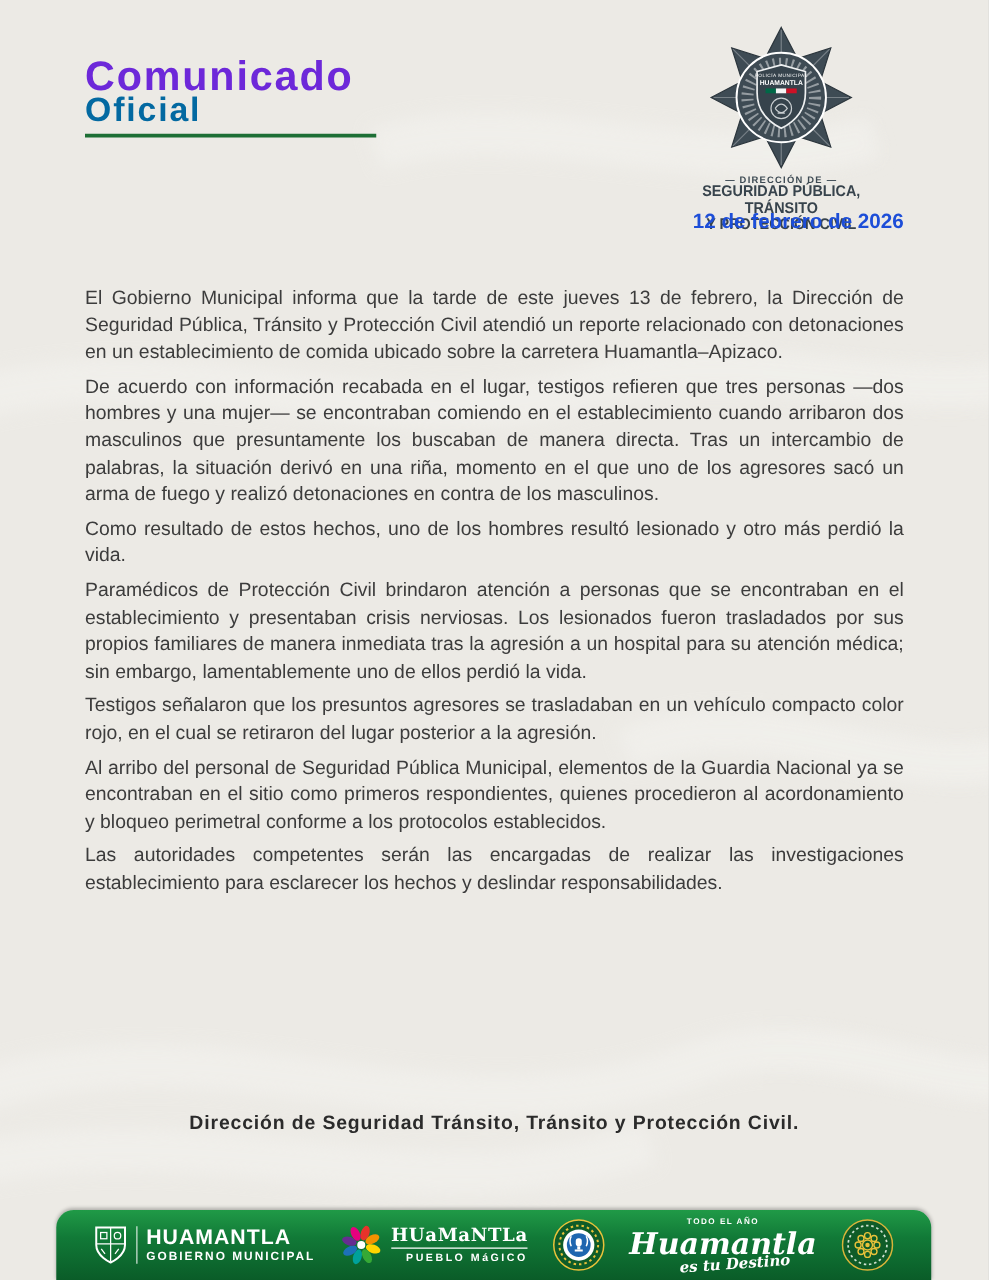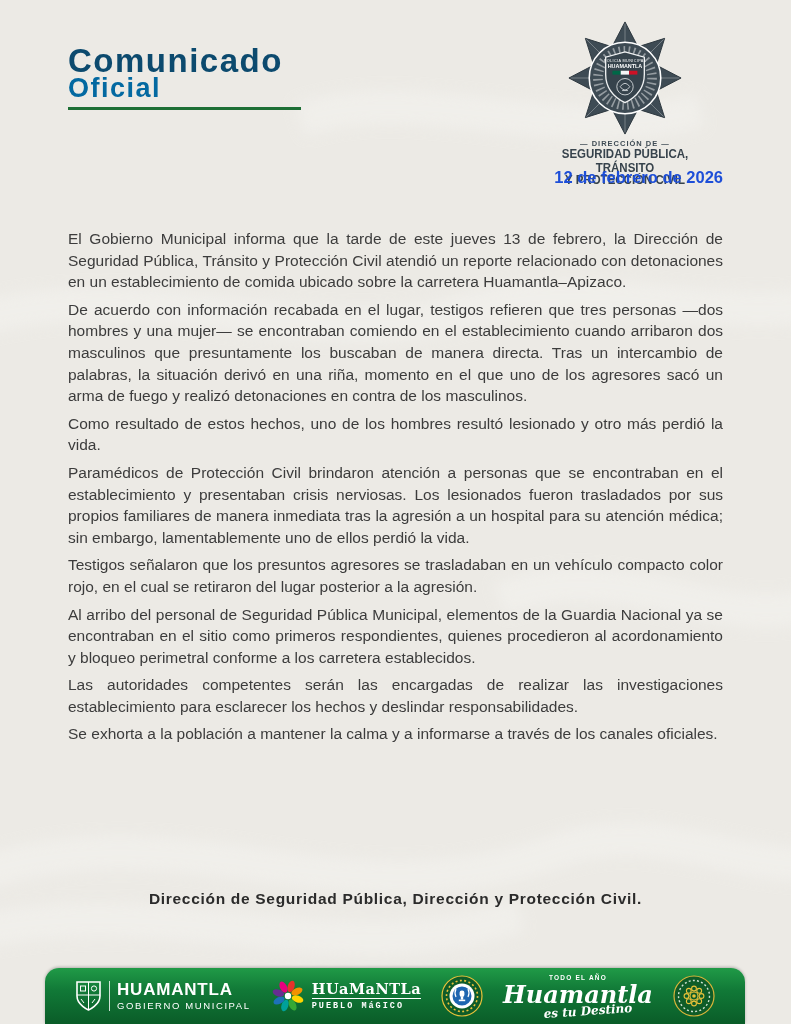--- a/index.html
+++ b/index.html
@@ -6,21 +6,21 @@
   html,body { background:#d8d7d3; }
   .page {
     position:relative; width:791px; height:1024px; margin:0 auto;
     background:#eceae5; overflow:hidden;
     font-family:"Liberation Sans", sans-serif;
   }
   .watermark { position:absolute; inset:0; pointer-events:none; }
 
   
   .title-block { position:absolute; left:68px; top:44px; width:233px; }
-  .title-l1 { font-size:33px; font-weight:800; color:#0c4a6e; letter-spacing:1.5px; line-height:1.0; }
+  .title-l1 { font-size:33px; font-weight:800; color:#6d28d9; letter-spacing:1.5px; line-height:1.0; }
   .title-l2 { font-size:27px; font-weight:800; color:#0369a1; letter-spacing:1.5px; text-align:left; line-height:1.0; margin-top:-2px; }
   .title-underline { border-top:3px solid #1d6f35; margin-top:5px; }
 
   
   .badge { position:absolute; left:550px; top:20px; width:150px; text-align:center; }
   .badge svg { display:block; margin:0 auto; }
   .badge-cap-small { font-size:7.5px; font-weight:700; color:#3e4b54; letter-spacing:1px; margin-top:3px; }
   .badge-cap-bold  { font-size:11.5px; font-weight:800; color:#37434c; letter-spacing:0px; line-height:1.15;
                      transform:scaleY(1.08); }
 
@@ -39,24 +39,24 @@
   .footer-bar {
     position:absolute; left:45px; top:968px; width:700px; height:56px;
     background:linear-gradient(180deg,#209a47 0%, #117937 40%, #0a5c28 100%);
     border-radius:14px 14px 0 0;
     display:flex; align-items:center; justify-content:space-between;
     padding:0 30px; box-shadow:0 -1px 3px rgba(0,0,0,.25);
   }
   .logo-group { display:flex; align-items:center; gap:7px; color:#fff; }
   .vline { width:1px; height:30px; background:rgba(255,255,255,.8); }
   .gob-l1 { font-size:17px; font-weight:800; letter-spacing:.8px; line-height:1; }
-  .gob-l2 { font-size:9.5px; font-weight:400; letter-spacing:1.6px; line-height:1; margin-top:3px;text-align:center; }
+  .gob-l2 { font-size:9.5px; font-weight:700; letter-spacing:1.6px; line-height:1; margin-top:3px;text-align:center; }
   .pm-l1 { font-family:"DejaVu Serif", serif; font-size:14.5px; font-weight:700; letter-spacing:.5px;
            border-bottom:1px solid #fff; padding-bottom:1px; line-height:1.1; }
-  .pm-l2 { font-family:Liberation Mono, monospace; font-size:8.5px; font-weight:700; letter-spacing:2px; margin-top:2px; text-align:left; }
+  .pm-l2 { font-family:Liberation Sans, sans-serif; font-size:8.5px; font-weight:700; letter-spacing:2px; margin-top:2px; text-align:right; }
   .destino { color:#fff; text-align:center; line-height:1; }
   .destino-top { font-size:6.5px; font-weight:700; letter-spacing:1.2px; }
   .destino-main { font-family:"DejaVu Serif", serif; font-style:italic; font-weight:700; font-size:24px; margin-top:1px; }
   .destino-sub { font-family:"DejaVu Serif", serif; font-style:italic; font-weight:700; font-size:12px; margin-top:-2px; transform:translateX(10px) rotate(-4deg); }
 </style>
 </head>
 <body>
 
 <div class="page">
 
@@ -113,26 +113,25 @@
   </div>
 
   <div class="doc-date">12 de febrero de 2026</div>
 
   <div class="body-col">
     <p>El Gobierno Municipal informa que la tarde de este jueves 13 de febrero, la Dirección de Seguridad Pública, Tránsito y Protección Civil atendió un reporte relacionado con detonaciones en un establecimiento de comida ubicado sobre la carretera Huamantla–Apizaco.</p>
     <p>De acuerdo con información recabada en el lugar, testigos refieren que tres personas —dos hombres y una mujer— se encontraban comiendo en el establecimiento cuando arribaron dos masculinos que presuntamente los buscaban de manera directa. Tras un intercambio de palabras, la situación derivó en una riña, momento en el que uno de los agresores sacó un arma de fuego y realizó detonaciones en contra de los masculinos.</p>
     <p>Como resultado de estos hechos, uno de los hombres resultó lesionado y otro más perdió la vida.</p>
     <p>Paramédicos de Protección Civil brindaron atención a personas que se encontraban en el establecimiento y presentaban crisis nerviosas. Los lesionados fueron trasladados por sus propios familiares de manera inmediata tras la agresión a un hospital para su atención médica; sin embargo, lamentablemente uno de ellos perdió la vida.</p>
     <p>Testigos señalaron que los presuntos agresores se trasladaban en un vehículo compacto color rojo, en el cual se retiraron del lugar posterior a la agresión.</p>
-    <p>Al arribo del personal de Seguridad Pública Municipal, elementos de la Guardia Nacional ya se encontraban en el sitio como primeros respondientes, quienes procedieron al acordonamiento y bloqueo perimetral conforme a los carretera establecidos.</p>
+    <p>Al arribo del personal de Seguridad Pública Municipal, elementos de la Guardia Nacional ya se encontraban en el sitio como primeros respondientes, quienes procedieron al acordonamiento y bloqueo perimetral conforme a los protocolos establecidos.</p>
     <p>Las autoridades competentes serán las encargadas de realizar las investigaciones establecimiento para esclarecer los hechos y deslindar responsabilidades.</p>
-    <p>Se exhorta a la población a mantener la calma y a informarse a través de los canales oficiales.</p>
-  </div>
-
-  <div class="signature">Dirección de Seguridad Pública, Dirección y Protección Civil.</div>
+  </div>
+
+  <div class="signature">Dirección de Seguridad Tránsito, Tránsito y Protección Civil.</div>
 
   <div class="footer-bar">
 
     <div class="logo-group">
       <svg width="27" height="32" viewBox="0 0 27 32">
         <path d="M2,2 H25 V16 C25,25 13.5,30 13.5,30 C13.5,30 2,25 2,16 Z" fill="none" stroke="#ffffff" stroke-width="1.6"></path>
         <line x1="13.5" y1="2" x2="13.5" y2="29" stroke="#ffffff" stroke-width="1"></line>
         <line x1="2" y1="15" x2="25" y2="15" stroke="#ffffff" stroke-width="1"></line>
         <rect x="5.5" y="6" width="5" height="5" fill="none" stroke="#ffffff" stroke-width="1"></rect>
         <circle cx="19" cy="8.5" r="2.6" fill="none" stroke="#ffffff" stroke-width="1"></circle>

